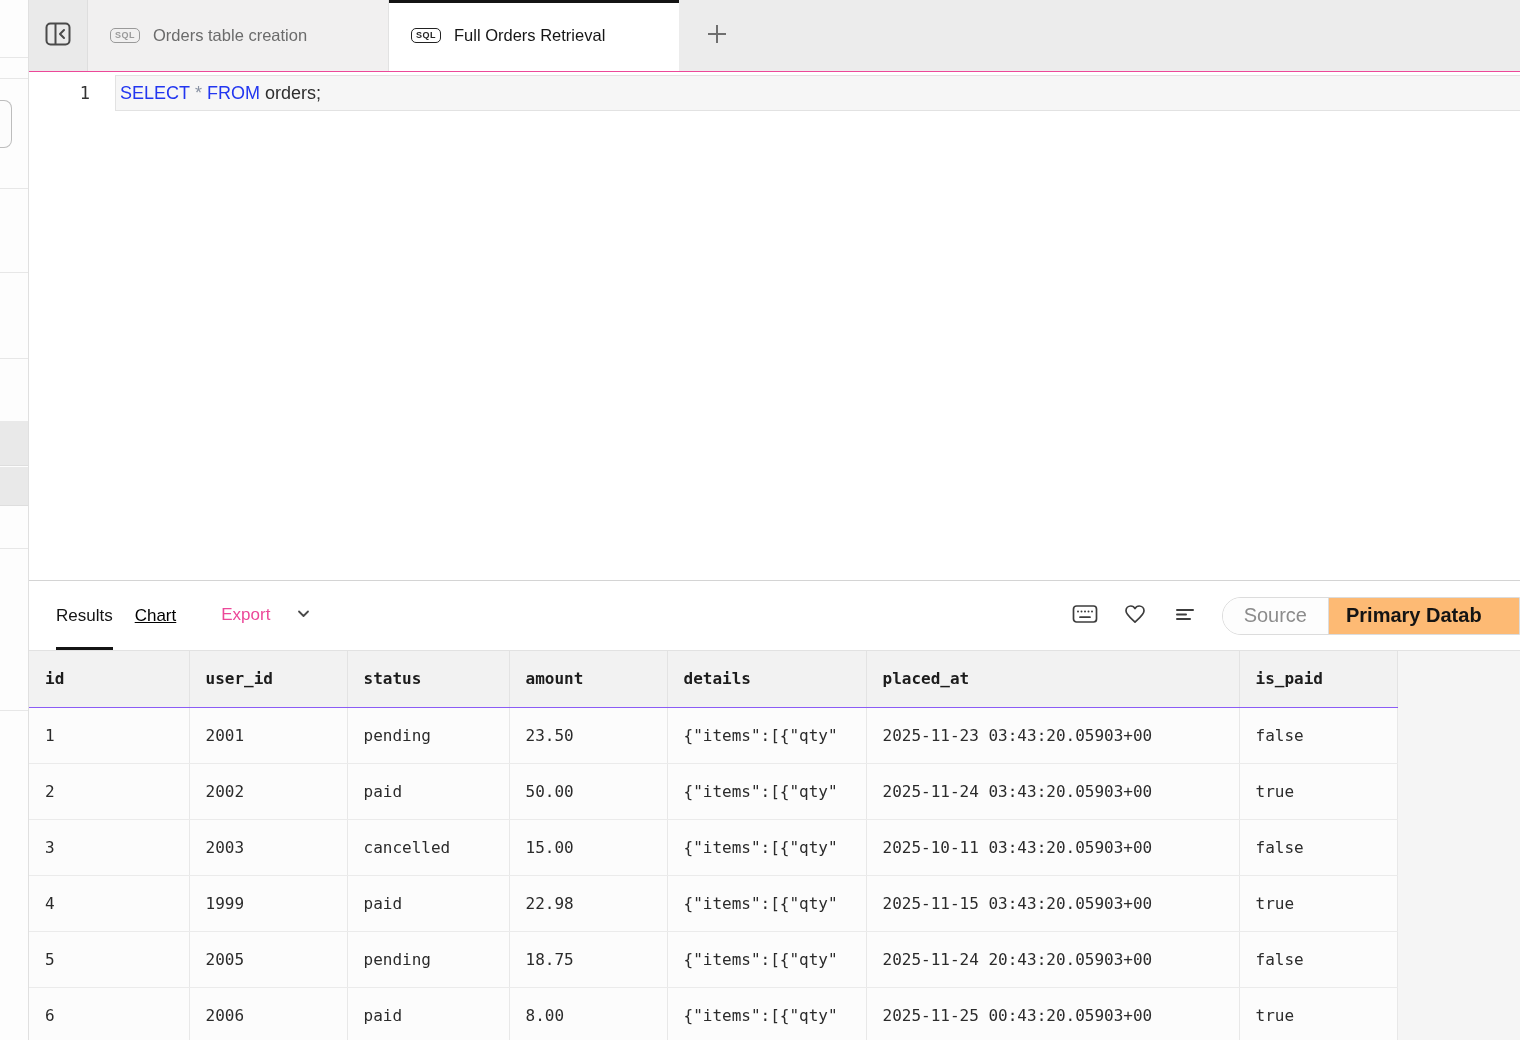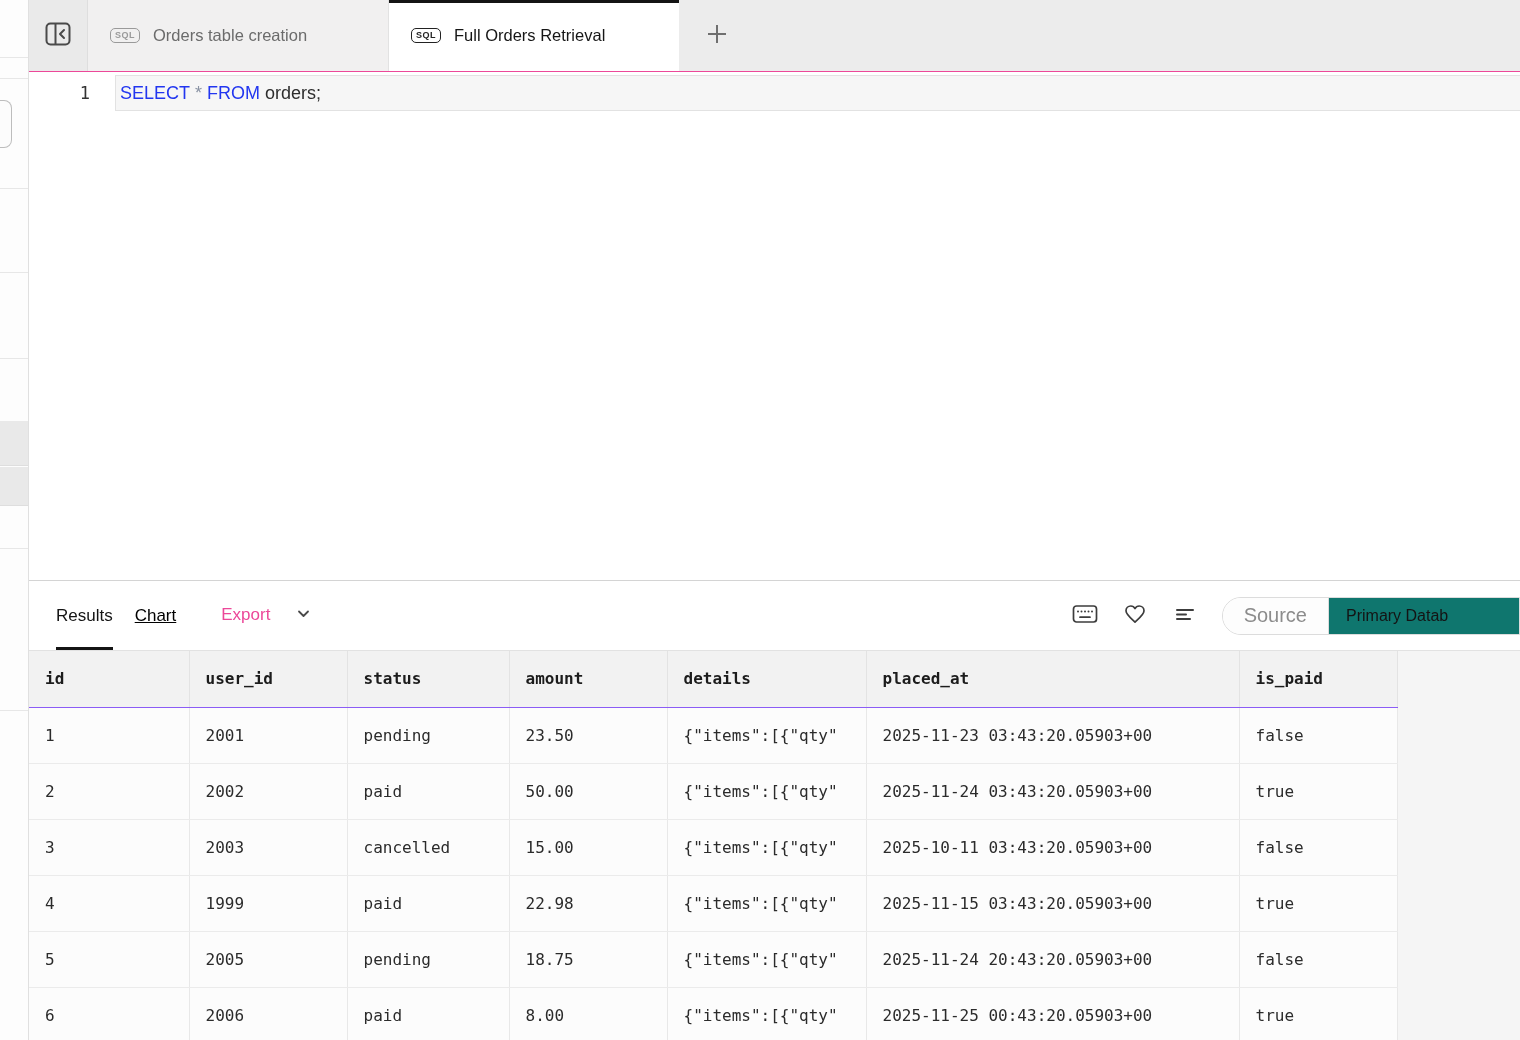--- a/index.html
+++ b/index.html
@@ -86,22 +86,22 @@
   .icon-btn { background:transparent; border:none; width:26px; height:26px; margin-right:24px; display:flex; align-items:center; justify-content:center; cursor:pointer; }
   .source-group {
     display:flex; align-items:stretch; height:38px; border:1px solid #dcdcdc;
     border-radius:19px 0 0 19px; overflow:hidden; flex-shrink:0; background:#fff;
   }
   .source-label {
     display:flex; align-items:center; padding:0 21px; color:#8c8c8c; font-size:20px;
     border-right:1px solid #dcdcdc; background:#fdfdfd; cursor:pointer;
   }
   .source-value {
-    display:flex; align-items:center; padding:0 17px; color:#141414; font-size:16px;
-    font-weight:400; width:190px; white-space:nowrap; overflow:hidden; cursor:pointer; background:#0f766e;
+    display:flex; align-items:center; padding:0 17px; color:#141414; font-size:20px;
+    font-weight:700; width:190px; white-space:nowrap; overflow:hidden; cursor:pointer; background:#fdba74;
   }
   
   .grid-area { flex:1; display:flex; border-top:1px solid #e2e2e2; min-height:0; overflow:hidden; }
   table.results-table { border-collapse:collapse; table-layout:fixed; width:1368px; flex:0 0 1368px; align-self:flex-start; }
   .results-table th {
     background:var(--header_bg,#f2f2f2); height:56px; text-align:left; padding:0 0 0 16px;
     font-family:"DejaVu Sans Mono", monospace; font-size:16px; font-weight:bold; color:#1c1c1c;
     border-right:1px solid #e3e3e3; border-bottom:1px solid #8b5cf6; white-space:nowrap; overflow:hidden;
   }
   .results-table td {

